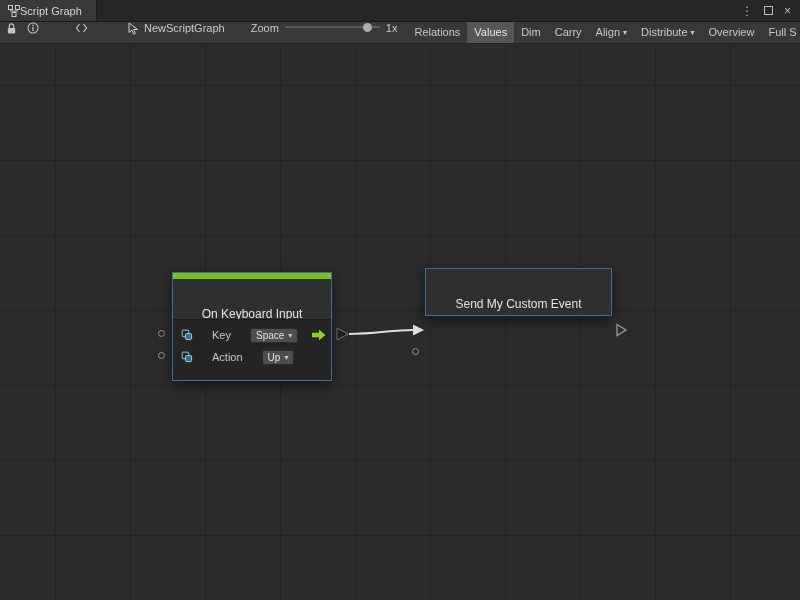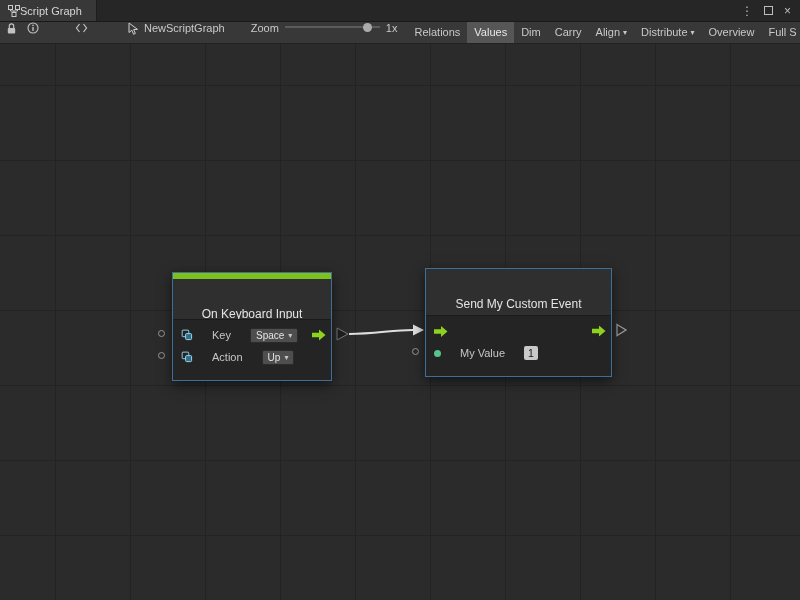--- a/index.html
+++ b/index.html
@@ -238,35 +238,16 @@
 
     <div class="node node-right">
       <div class="nhead">
         <svg width="19" height="17" viewBox="0 0 19 17">
           <rect x="1" y="2.5" width="16.5" height="12" rx="1.5" fill="#E2E2E2"></rect>
           <line x1="4" y1="6.5" x2="14.5" y2="6.5" stroke="#2E2E2E" stroke-width="1.4"></line>
           <line x1="4" y1="9.8" x2="11" y2="9.8" stroke="#2E2E2E" stroke-width="1.4"></line>
         </svg>
         <div class="ntitle">Send My Custom Event</div>
       </div>
-      <div class="nbody">
-        <div class="prow">
-          <span style="display:flex;">
-            <svg width="14" height="11" viewBox="0 0 14 11">
-              <polygon points="0,3.2 7,3.2 7,0 13.5,5.5 7,11 7,7.8 0,7.8" fill="#8CD21E"></polygon>
-            </svg>
-          </span>
-          <span class="arrow-right-edge">
-            <svg width="14" height="11" viewBox="0 0 14 11">
-              <polygon points="0,3.2 7,3.2 7,0 13.5,5.5 7,11 7,7.8 0,7.8" fill="#8CD21E"></polygon>
-            </svg>
-          </span>
-        </div>
-        <div class="prow">
-          <span class="dot"></span>
-          <span>My Value</span>
-          <span class="valuebox">1</span>
-        </div>
-      </div>
     </div>
 
   </div>
 </div>
 
 </body></html>

